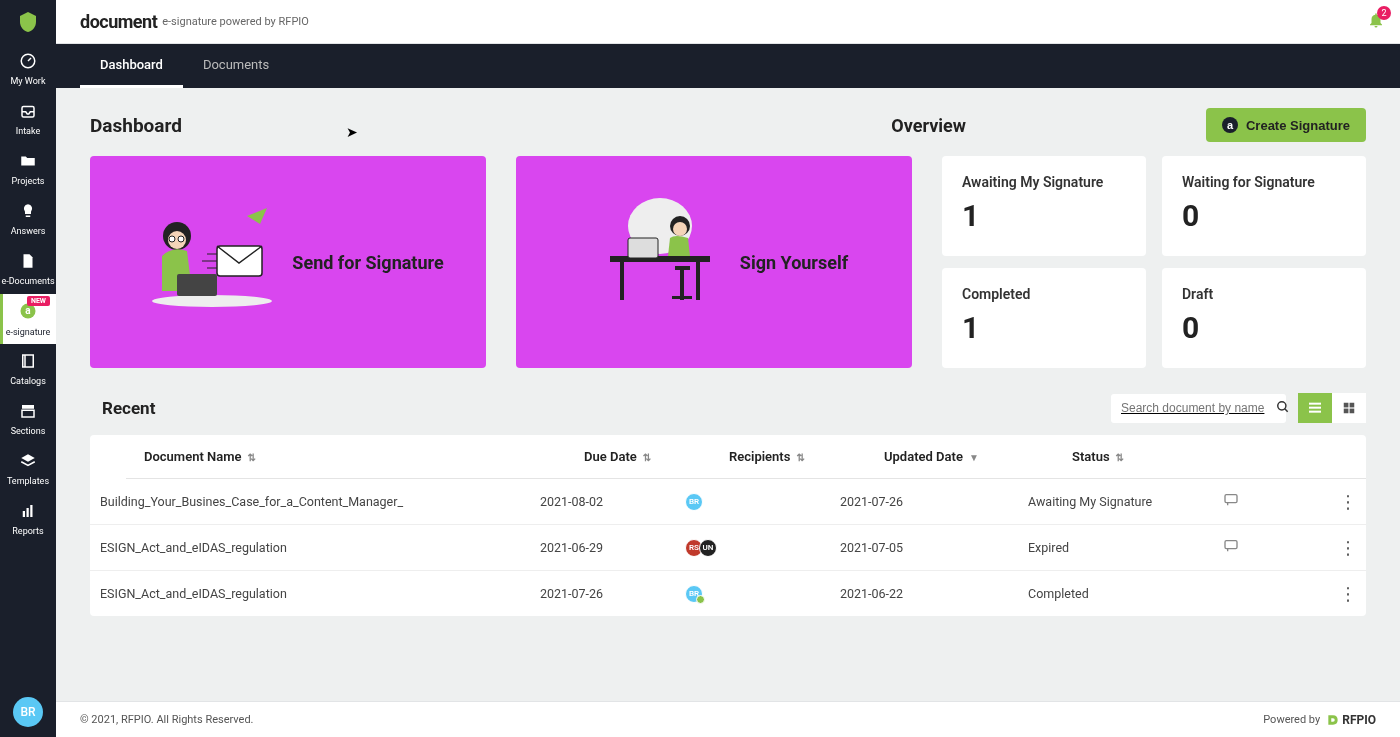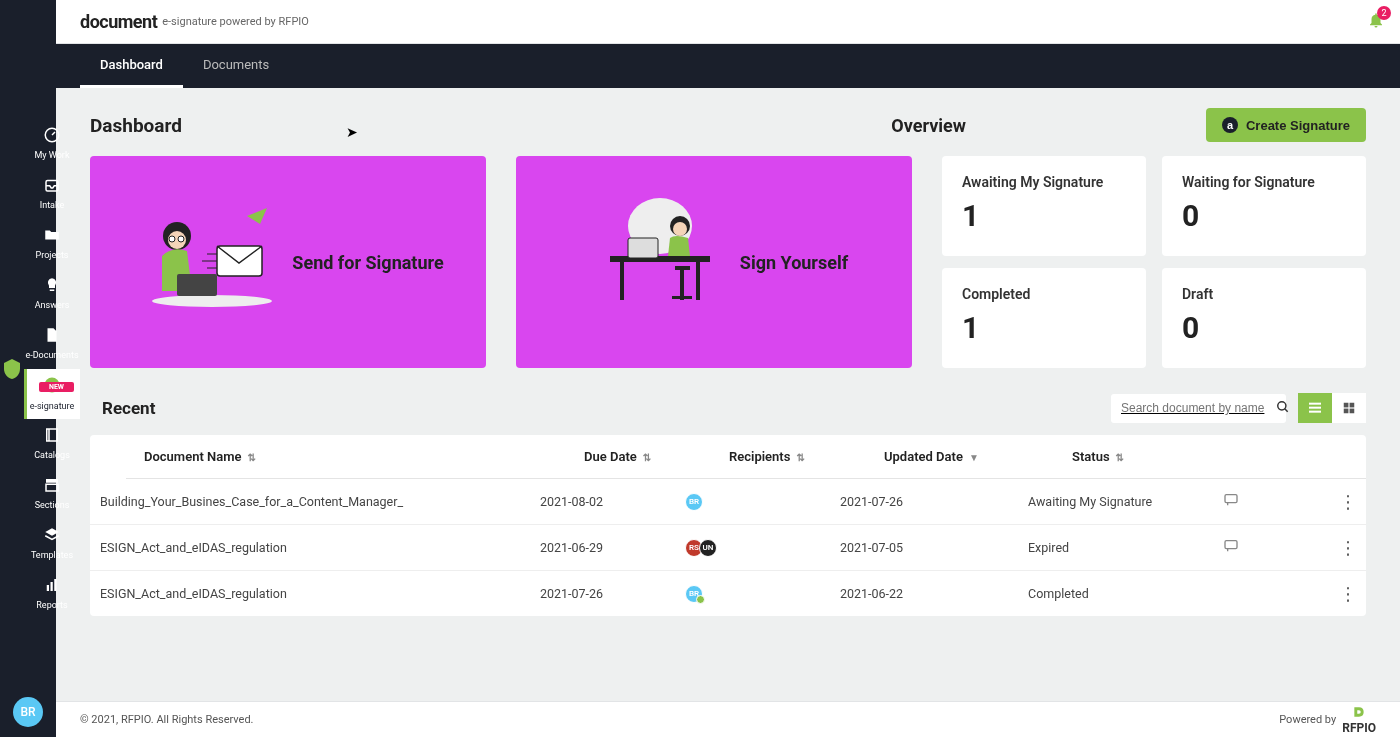--- a/index.html
+++ b/index.html
@@ -1,29 +1,29 @@
 <!DOCTYPE html>
 <html><head>
 <meta charset="utf-8">
 <style>
 * { margin: 0; padding: 0; box-sizing: border-box; }
 body { font-family: -apple-system, BlinkMacSystemFont, "Segoe UI", Roboto, sans-serif; background: #eef0f0; width: 1400px; height: 737px; overflow: hidden; }
 
 
-.sidebar { position: fixed; left: 0; top: 0; width: 56px; height: 100%; background: #1a1f2b; display: flex; flex-direction: row; align-items: center; z-index: 100; }
+.sidebar { position: fixed; left: 0; top: 0; width: 56px; height: 100%; background: #1a1f2b; display: flex; flex-direction: column; align-items: center; z-index: 100; }
 .sidebar-logo { width: 56px; height: 44px; display: flex; align-items: center; justify-content: center; }
 .sidebar-logo svg { width: 24px; height: 24px; fill: #8bc34a; }
 .sidebar-item { width: 56px; height: 50px; display: flex; flex-direction: column; align-items: center; justify-content: center; cursor: pointer; position: relative; }
 .sidebar-item .icon { color: #fff; font-size: 18px; margin-bottom: 3px; }
 .sidebar-item .label { color: #fff; font-size: 9px; text-align: center; line-height: 1.1; }
 .sidebar-item.active { background: #fff; }
 .sidebar-item.active::before { content:""; position:absolute; left:0; top:0; width:3px; height:100%; background:#8bc34a; }
 .sidebar-item.active .icon { color: #1a1f2b; }
 .sidebar-item.active .label { color: #1a1f2b; }
-.sidebar-item .new-badge { position: absolute; top: 2px; right: 6px; background: #e91e63; color: #fff; font-size: 7px; padding: 1px 10px; border-radius: 2px; font-weight: bold; margin-top: 11px; }
+.sidebar-item .new-badge { position: absolute; top: 2px; right: 6px; background: #e91e63; color: #fff; font-size: 7px; padding: 1px 4px; border-radius: 2px; font-weight: bold; }
 .sidebar-avatar { position: absolute; bottom: 10px; left: 13px; width: 30px; height: 30px; border-radius: 50%; background: #5ac8f5; display: flex; align-items: center; justify-content: center; color: #fff; font-size: 12px; font-weight: 500; }
 
 
 .main { margin-left: 56px; height: 737px; display: flex; flex-direction: column; }
 .topbar { height: 44px; background: #fff; display: flex; align-items: center; padding: 0 24px; border-bottom: 1px solid #e2e4e6; position: relative; }
 .brand-logo { font-weight: 700; font-size: 18px; color: #222; letter-spacing: -0.5px; }
 .brand-sub { font-size: 11px; color: #666; margin-left: 5px; }
 .notif { position: absolute; right: 15px; top: 10px; }
 .notif-bell { color: #8bc34a; font-size: 20px; position: relative; }
 .notif-badge { position: absolute; top: -4px; right: -6px; background: #e91e63; color: #fff; font-size: 9px; width: 14px; height: 14px; border-radius: 50%; display: flex; align-items: center; justify-content: center; }
@@ -340,21 +340,21 @@
           </div>
         </div>
     </div>
 
   </div>
 
   <div class="footer">
     <span>© 2021, RFPIO. All Rights Reserved.</span>
     <span class="pb">
       <span>Powered by</span>
-      <span style="display:flex;align-items:center;gap:2px;flex-direction:column;">
+      <span style="display:flex;align-items:center;gap:2px;">
         <svg width="14" height="14" viewBox="0 0 24 24">
             <path d="M4 4 L4 20 L12 20 Q20 20 20 12 Q20 4 12 4 Z M9 9 L12 9 Q15 9 15 12 Q15 15 12 15 L9 15 Z" fill="#8bc34a"></path>
           </svg>
         <span style="font-weight:700;color:#333;font-size:12px;">RFPIO</span>
       </span>
     </span>
   </div>
 </div>
 
 <div class="cursor">➤</div>

